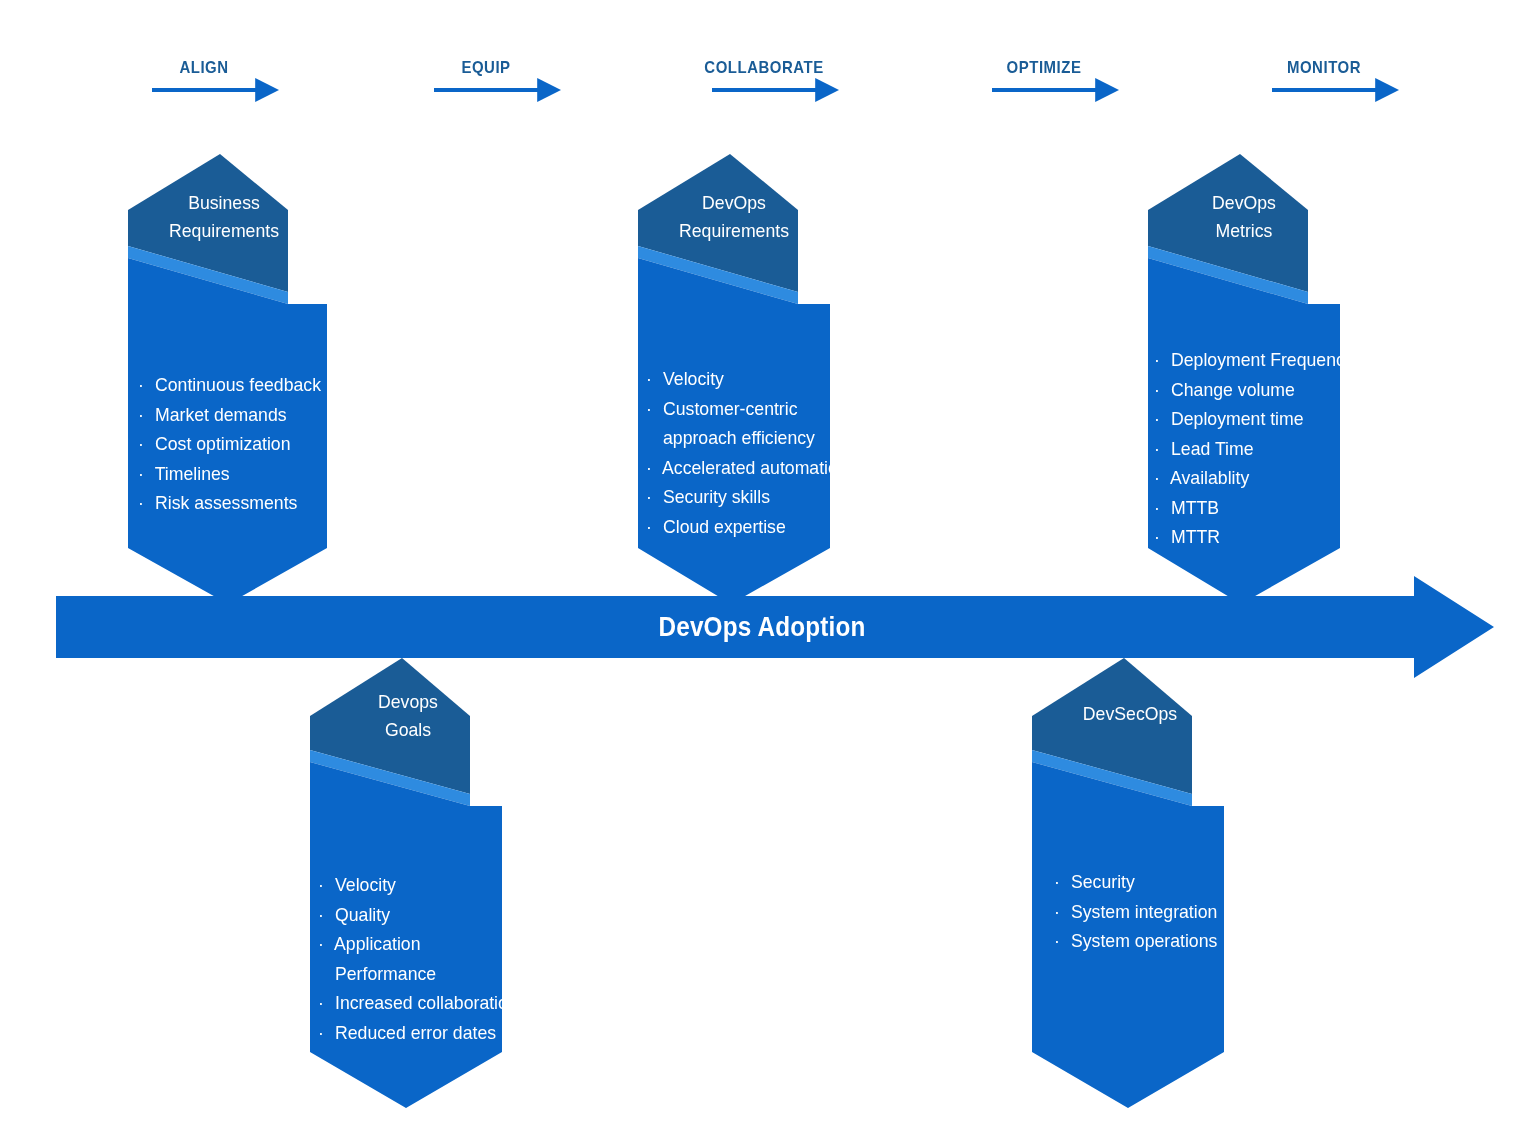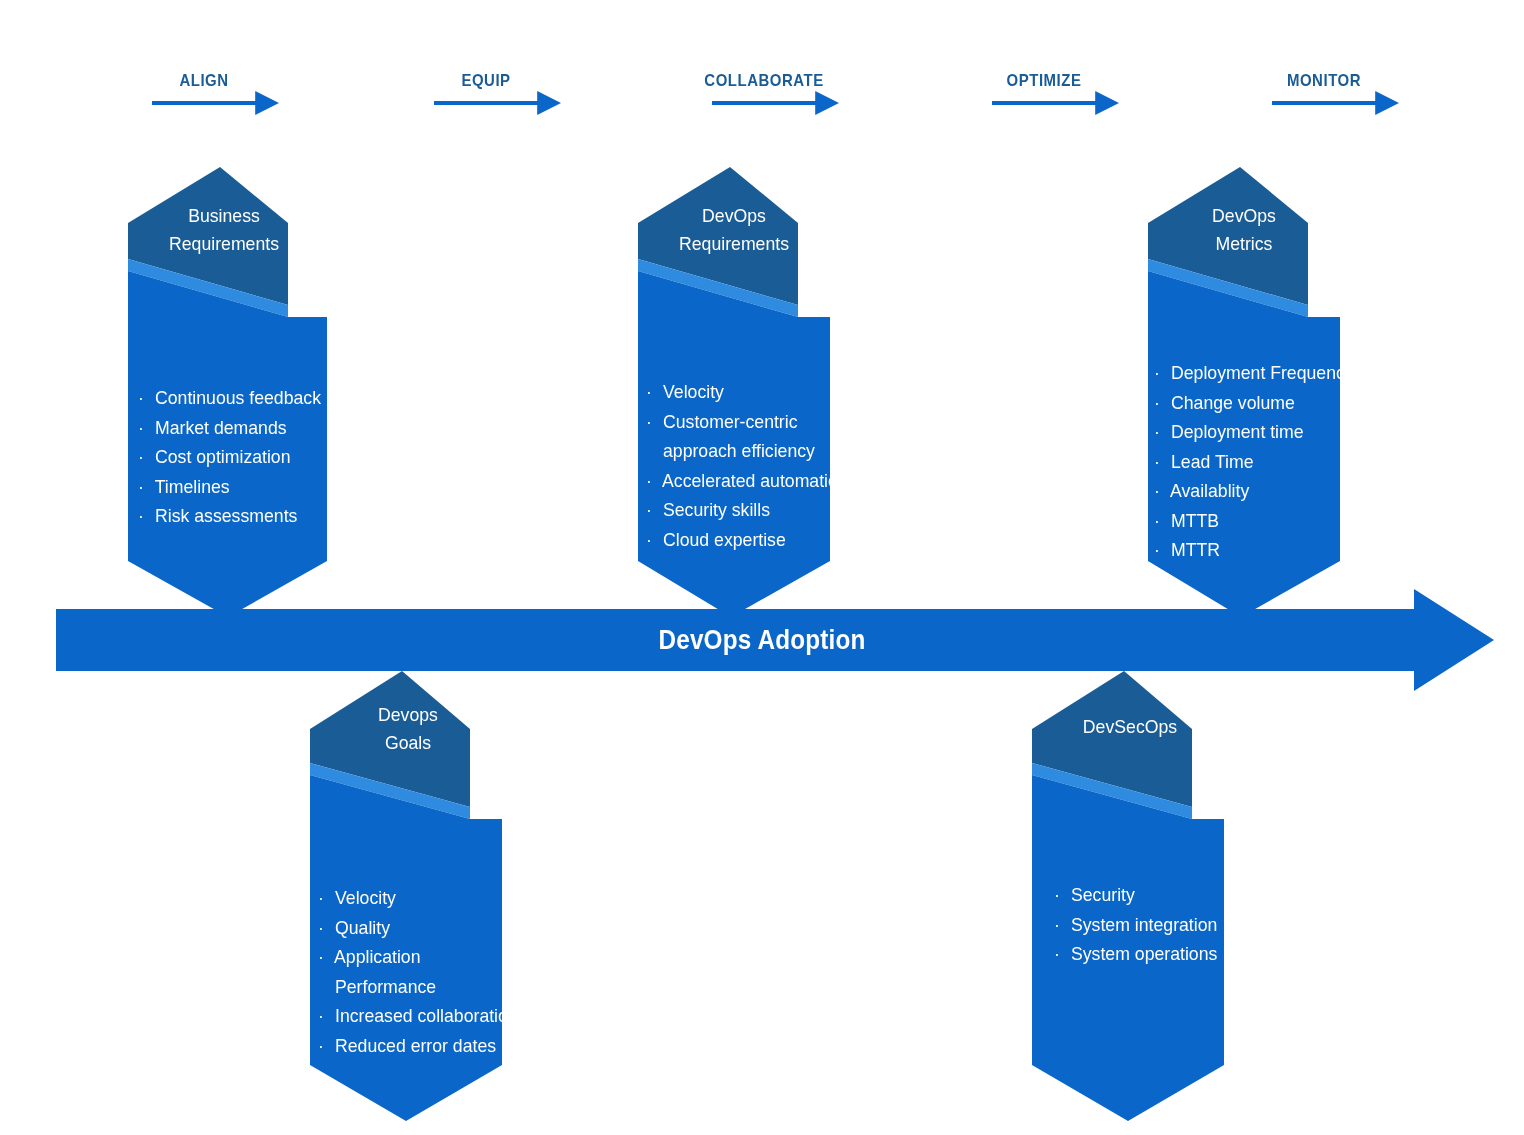--- a/index.html
+++ b/index.html
@@ -11,21 +11,21 @@
     width: 1524px;
     height: 1135px;
     position: relative;
     overflow: hidden;
     font-family: "Liberation Sans", sans-serif;
   }
 
   #diagram-root {
     position: absolute;
     left: 0;
-    top: 17px;
+    top: 4px;
     width: 1524px;
     height: 804px;
   }
 
   svg.layer {
     position: absolute;
     left: 0;
     top: 0;
     width: 1524px;
     height: 1135px;

